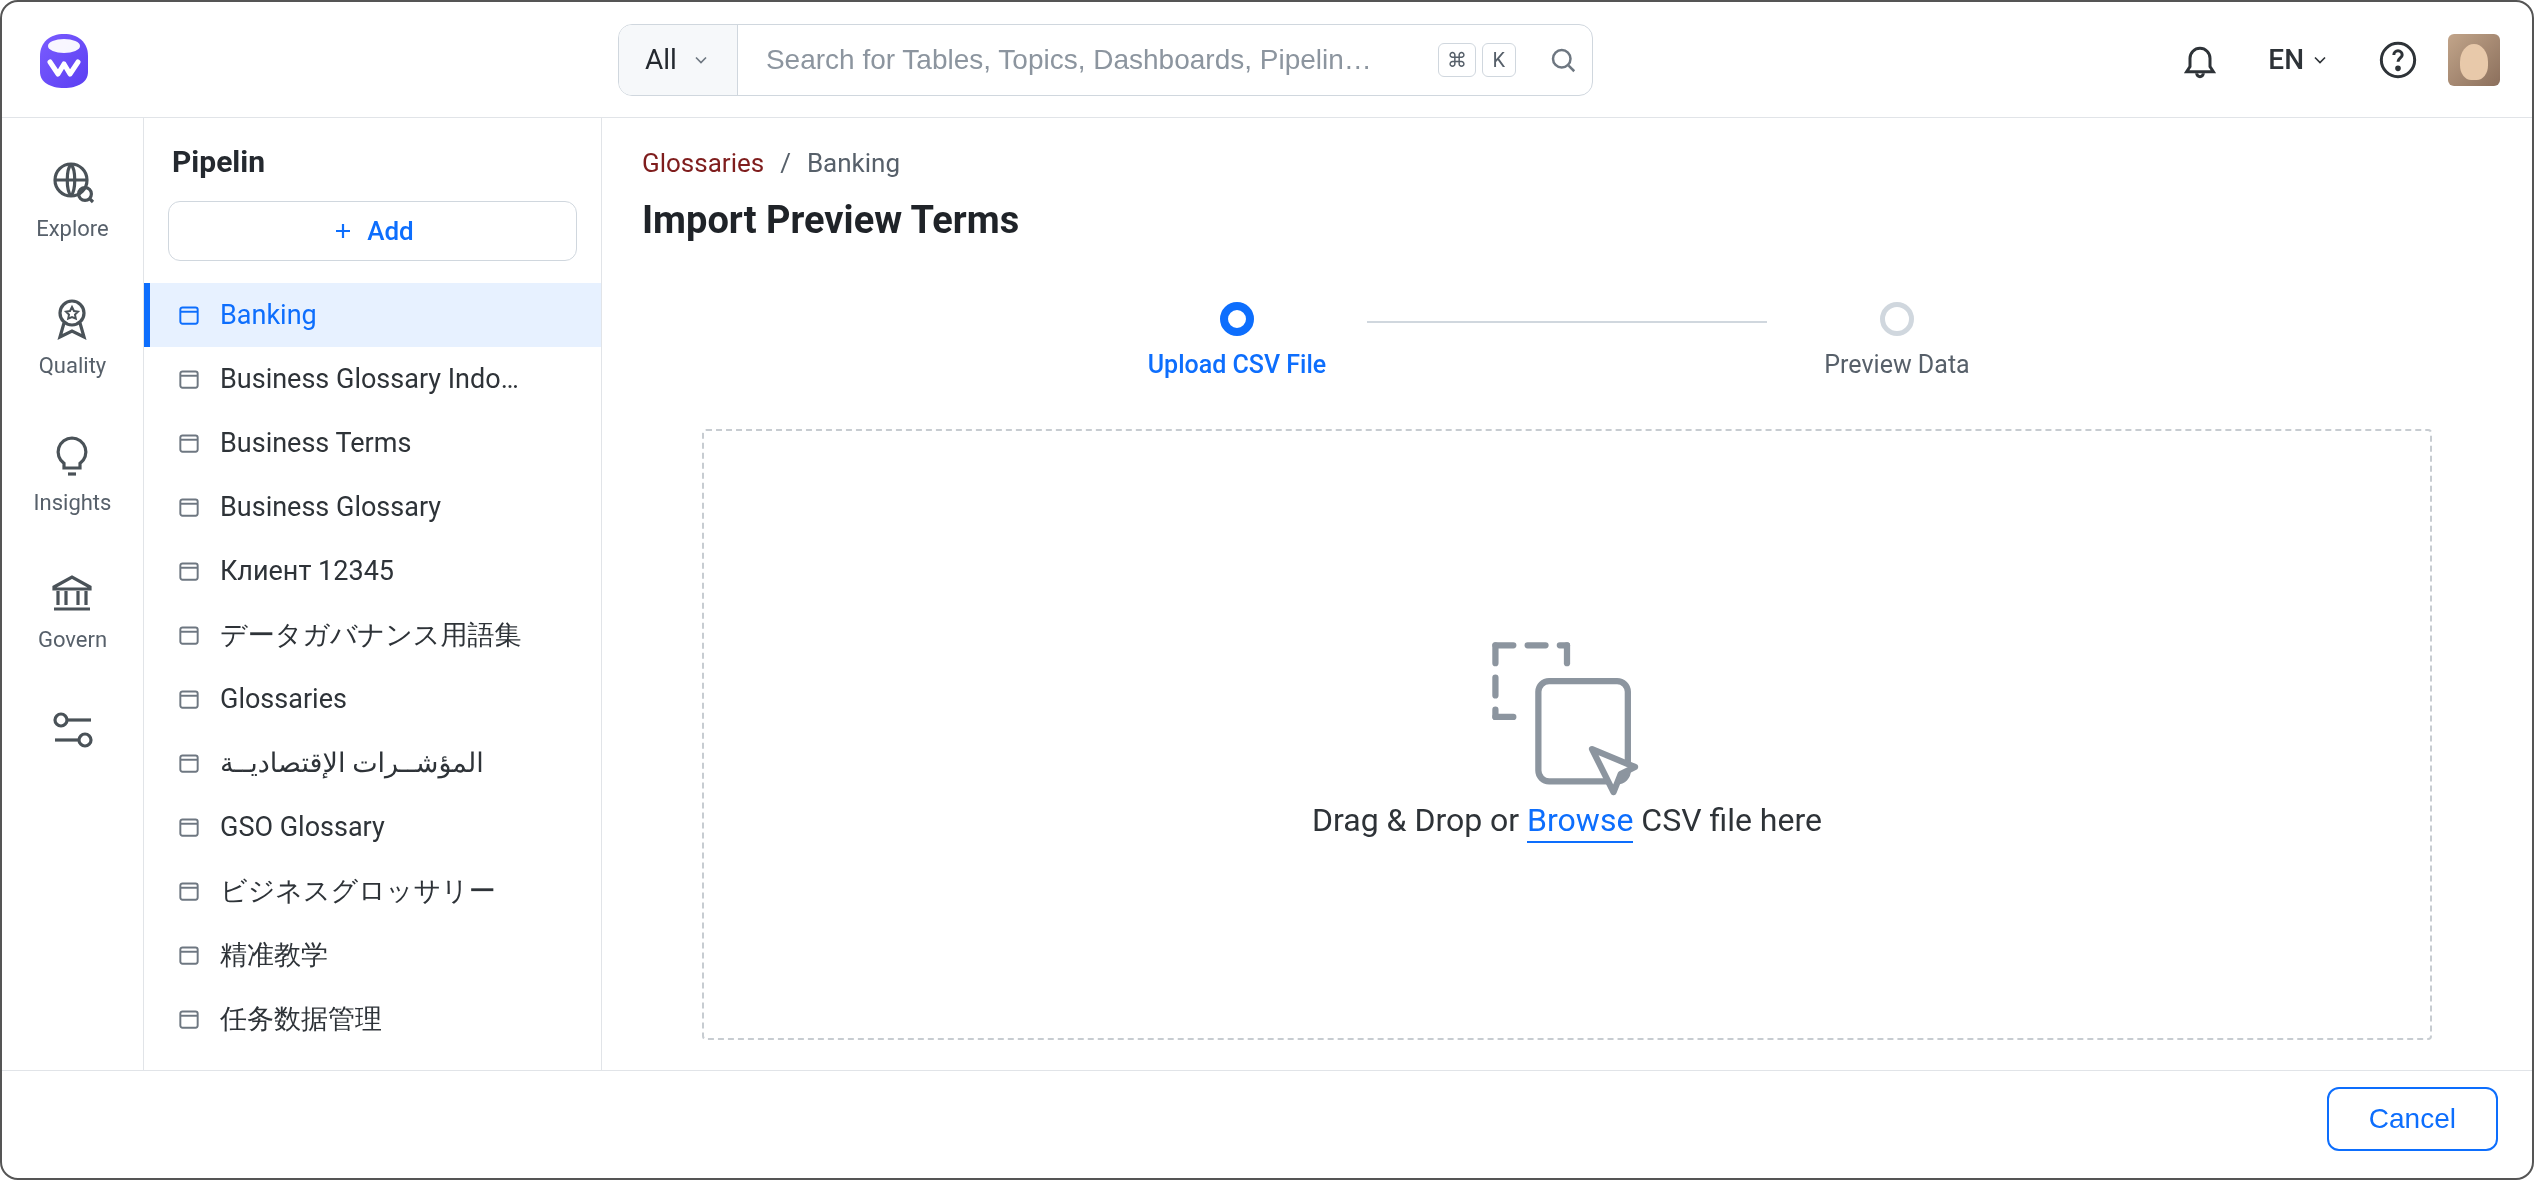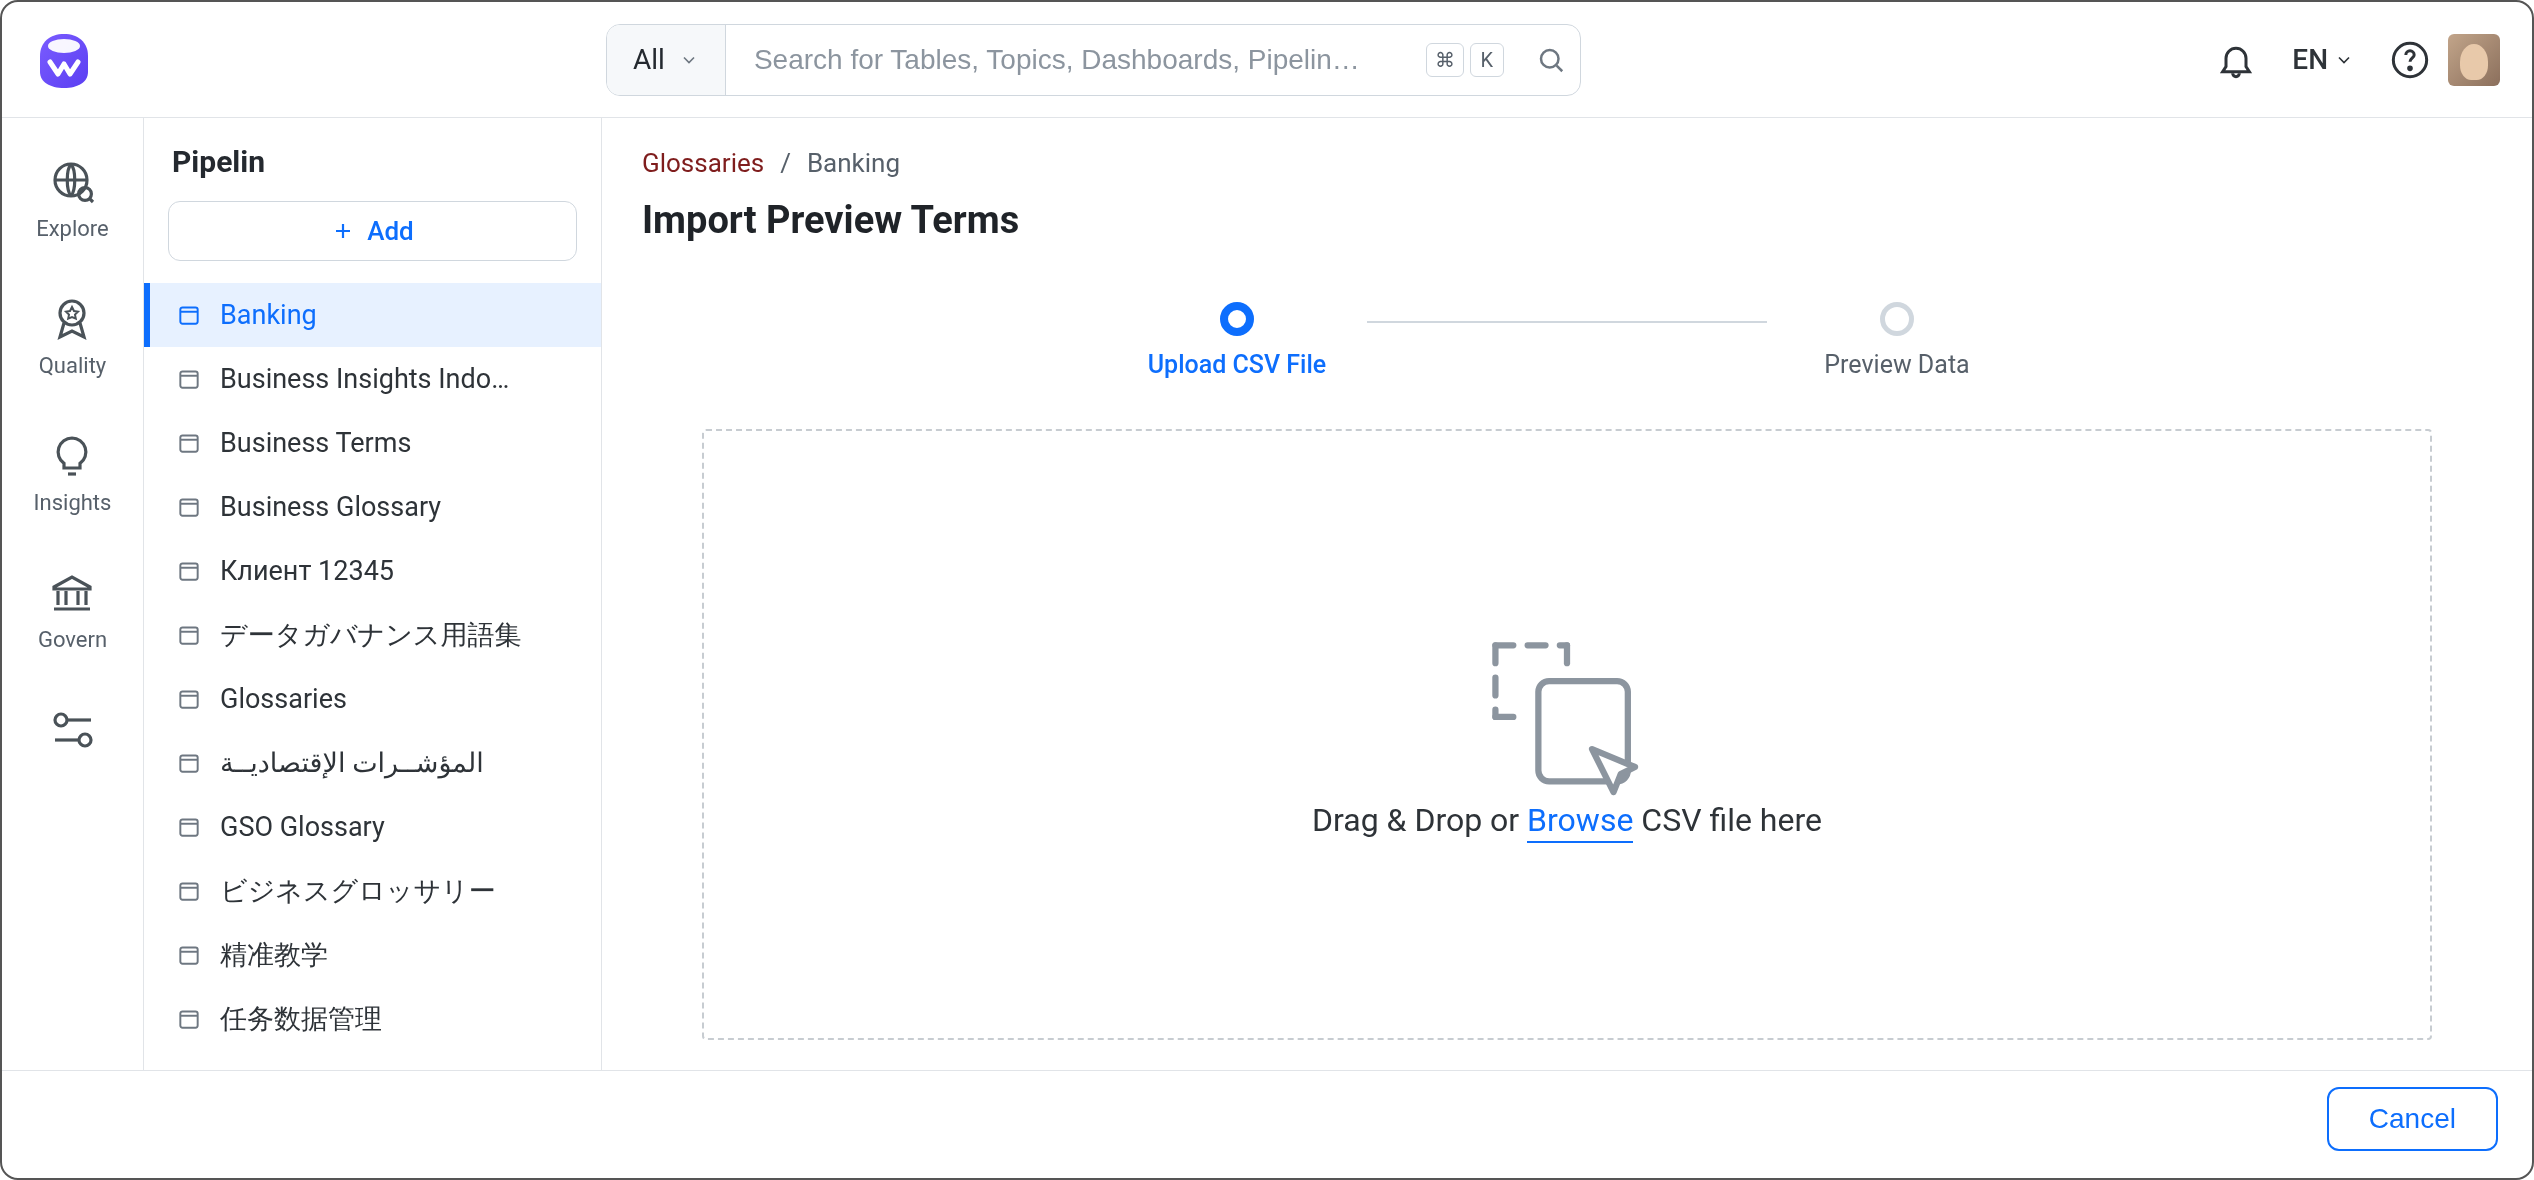--- a/index.html
+++ b/index.html
@@ -14,21 +14,21 @@
     border-radius: 18px;
   }
 
   
   .topbar {
     height: 116px;
     display: flex;
     align-items: center;
     padding: 0 32px;
     border-bottom: 1.5px solid #e1e4e8;
-    gap: 12px;
+    gap: 24px;
   }
   .logo {
     width: 60px; height: 60px;
     margin-right: 500px;
   }
   .search-wrap {
     display: flex;
     align-items: center;
     border: 1.5px solid #d0d7de;
     border-radius: 14px;
@@ -377,21 +377,21 @@
             <rect x="4" y="5" width="16" height="15" rx="2"></rect>
             <path d="M4 9h16"></path>
           </svg>
           <span class="label">Banking</span>
         </div>
         <div class="glossary-item">
           <svg width="26" height="26" viewBox="0 0 24 24" fill="none" stroke-width="1.8">
             <rect x="4" y="5" width="16" height="15" rx="2"></rect>
             <path d="M4 9h16"></path>
           </svg>
-          <span class="label">Business Insights Indo…</span>
+          <span class="label">Business Glossary Indo…</span>
         </div>
         <div class="glossary-item">
           <svg width="26" height="26" viewBox="0 0 24 24" fill="none" stroke-width="1.8">
             <rect x="4" y="5" width="16" height="15" rx="2"></rect>
             <path d="M4 9h16"></path>
           </svg>
           <span class="label">Business Terms</span>
         </div>
         <div class="glossary-item">
           <svg width="26" height="26" viewBox="0 0 24 24" fill="none" stroke-width="1.8">

